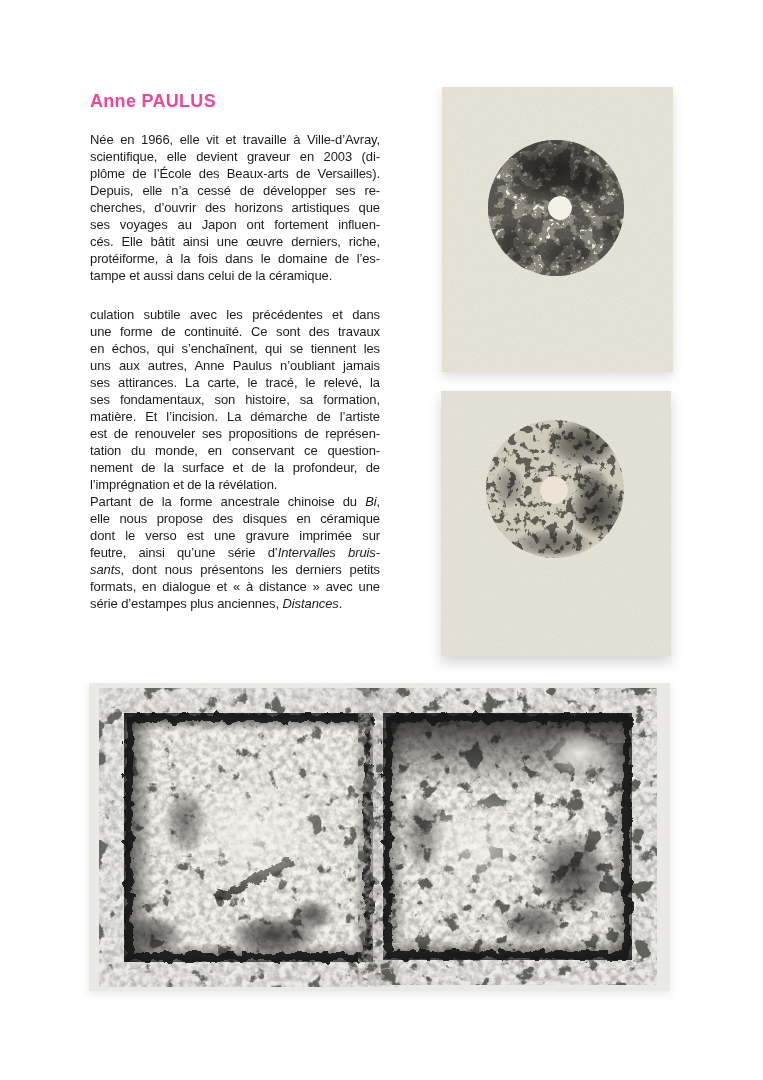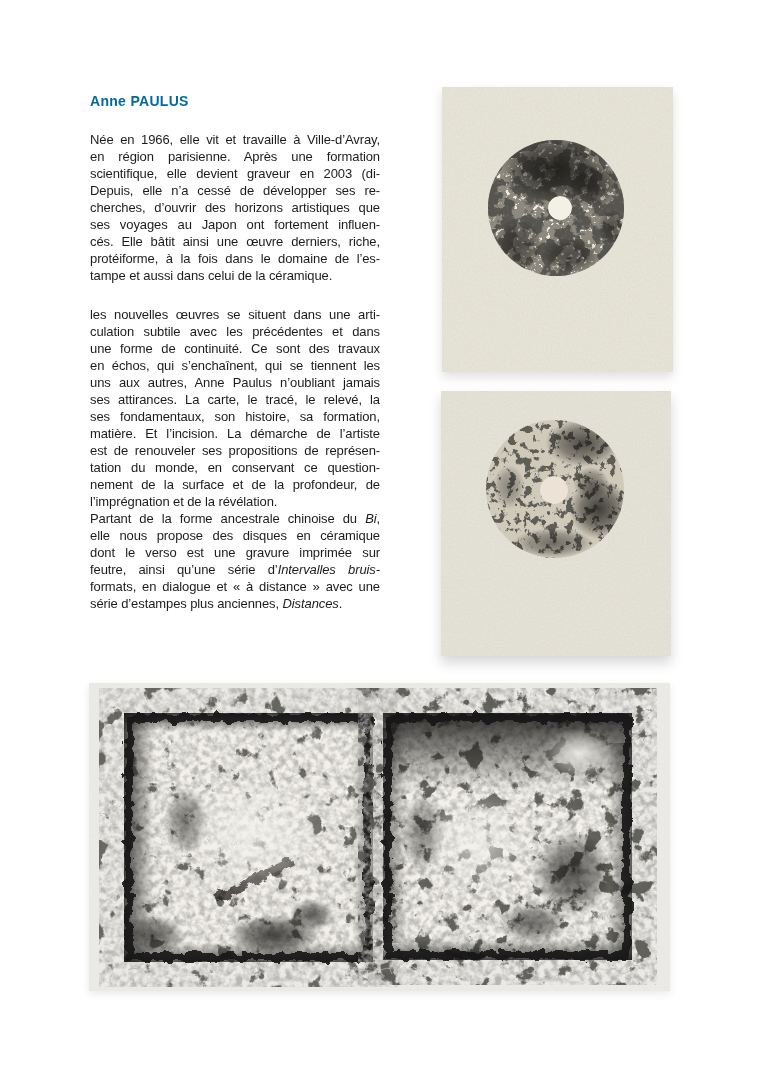--- a/index.html
+++ b/index.html
@@ -1,19 +1,19 @@
 <!DOCTYPE html>
 <html><head>
 <meta charset="utf-8">
 <style>
   html,body{margin:0;padding:0;background:#ffffff;}
   .page{position:relative;width:763px;height:1080px;background:#ffffff;overflow:hidden;
         font-family:"Liberation Sans",sans-serif;color:#1c1c1c;}
   .text-col{position:absolute;left:90px;top:92px;width:290px;}
-  .title{font-size:14px;font-weight:bold;letter-spacing:.3px;color:#0369a1;margin:0 0 21px 0;line-height:18px;}
+  .title{font-size:18px;font-weight:bold;letter-spacing:.3px;color:#ec4899;margin:0 0 21px 0;line-height:18px;}
   .para{margin:0;}
   .para.gap{margin-top:22px;}
   .line{font-size:13px;line-height:17px;letter-spacing:-0.1px;white-space:nowrap;
         text-align:justify;text-align-last:justify;}
   .line.last{text-align:center;text-align-last:left;}
   .line i{margin-top:24px;}
   .photo{position:absolute;box-shadow:0 5px 10px rgba(0,0,0,.13);}
   #photo-top{left:442px;top:87px;width:231px;height:285px;}
   #photo-middle{left:441px;top:391px;width:230px;height:265px;box-shadow:0 7px 12px rgba(0,0,0,.16);}
   #photo-bottom{left:89px;top:683px;width:581px;height:308px;box-shadow:0 3px 8px rgba(0,0,0,.09);}
@@ -22,48 +22,48 @@
 </head>
 <body>
 
 <div class="page">
 
   <div class="text-col">
     <h1 class="title">Anne PAULUS</h1>
     <div id="paras">
         <div class="para">
           <div class="line"><span>Née en 1966, elle vit et travaille à Ville-d’Avray,</span></div>
-          <div class="line"><span>en région parisienne. Après une formation</span></div>
           <div class="line"><span>scientifique, elle devient graveur en 2003 (di-</span></div>
+          <div class="line"><span>plôme de l’École des Beaux-arts de Versailles).</span></div>
           <div class="line"><span>Depuis, elle n’a cessé de développer ses re-</span></div>
           <div class="line"><span>cherches, d’ouvrir des horizons artistiques que</span></div>
           <div class="line"><span>ses voyages au Japon ont fortement influen-</span></div>
           <div class="line"><span>cés. Elle bâtit ainsi une œuvre derniers, riche,</span></div>
           <div class="line"><span>protéiforme, à la fois dans le domaine de l’es-</span></div>
           <div class="line last"><span>tampe et aussi dans celui de la céramique.</span></div>
         </div>
         <div class="para gap">
-          <div class="line"><span>les nouvelles œuvres se situent dans une arti-</span></div>
           <div class="line"><span>culation subtile avec les précédentes et dans</span></div>
           <div class="line"><span>une forme de continuité. Ce sont des travaux</span></div>
           <div class="line"><span>en échos, qui s’enchaînent, qui se tiennent les</span></div>
           <div class="line"><span>uns aux autres, Anne Paulus n’oubliant jamais</span></div>
           <div class="line"><span>ses attirances. La carte, le tracé, le relevé, la</span></div>
           <div class="line"><span>ses fondamentaux, son histoire, sa formation,</span></div>
           <div class="line"><span>matière. Et l’incision. La démarche de l’artiste</span></div>
           <div class="line"><span>est de renouveler ses propositions de représen-</span></div>
           <div class="line"><span>tation du monde, en conservant ce question-</span></div>
           <div class="line"><span>nement de la surface et de la profondeur, de</span></div>
           <div class="line last"><span>l’imprégnation et de la révélation.</span></div>
         </div>
         <div class="para">
           <div class="line"><span>Partant de la forme ancestrale chinoise du </span><i>Bi</i><span>,</span></div>
           <div class="line"><span>elle nous propose des disques en céramique</span></div>
           <div class="line"><span>dont le verso est une gravure imprimée sur</span></div>
           <div class="line"><span>feutre, ainsi qu’une série d’</span><i>Intervalles bruis-</i></div>
+          <div class="line"><i>sants</i><span>, dont nous présentons les derniers petits</span></div>
           <div class="line"><span>formats, en dialogue et « à distance » avec une</span></div>
           <div class="line last"><span>série d’estampes plus anciennes, </span><i>Distances</i><span>.</span></div>
         </div>
       </div>
   </div>
 
   <div class="photo" id="photo-top">
     <svg viewBox="0 0 231 285" preserveAspectRatio="none">
       <defs>
         <filter id="grainA" x="0" y="0" width="100%" height="100%">

